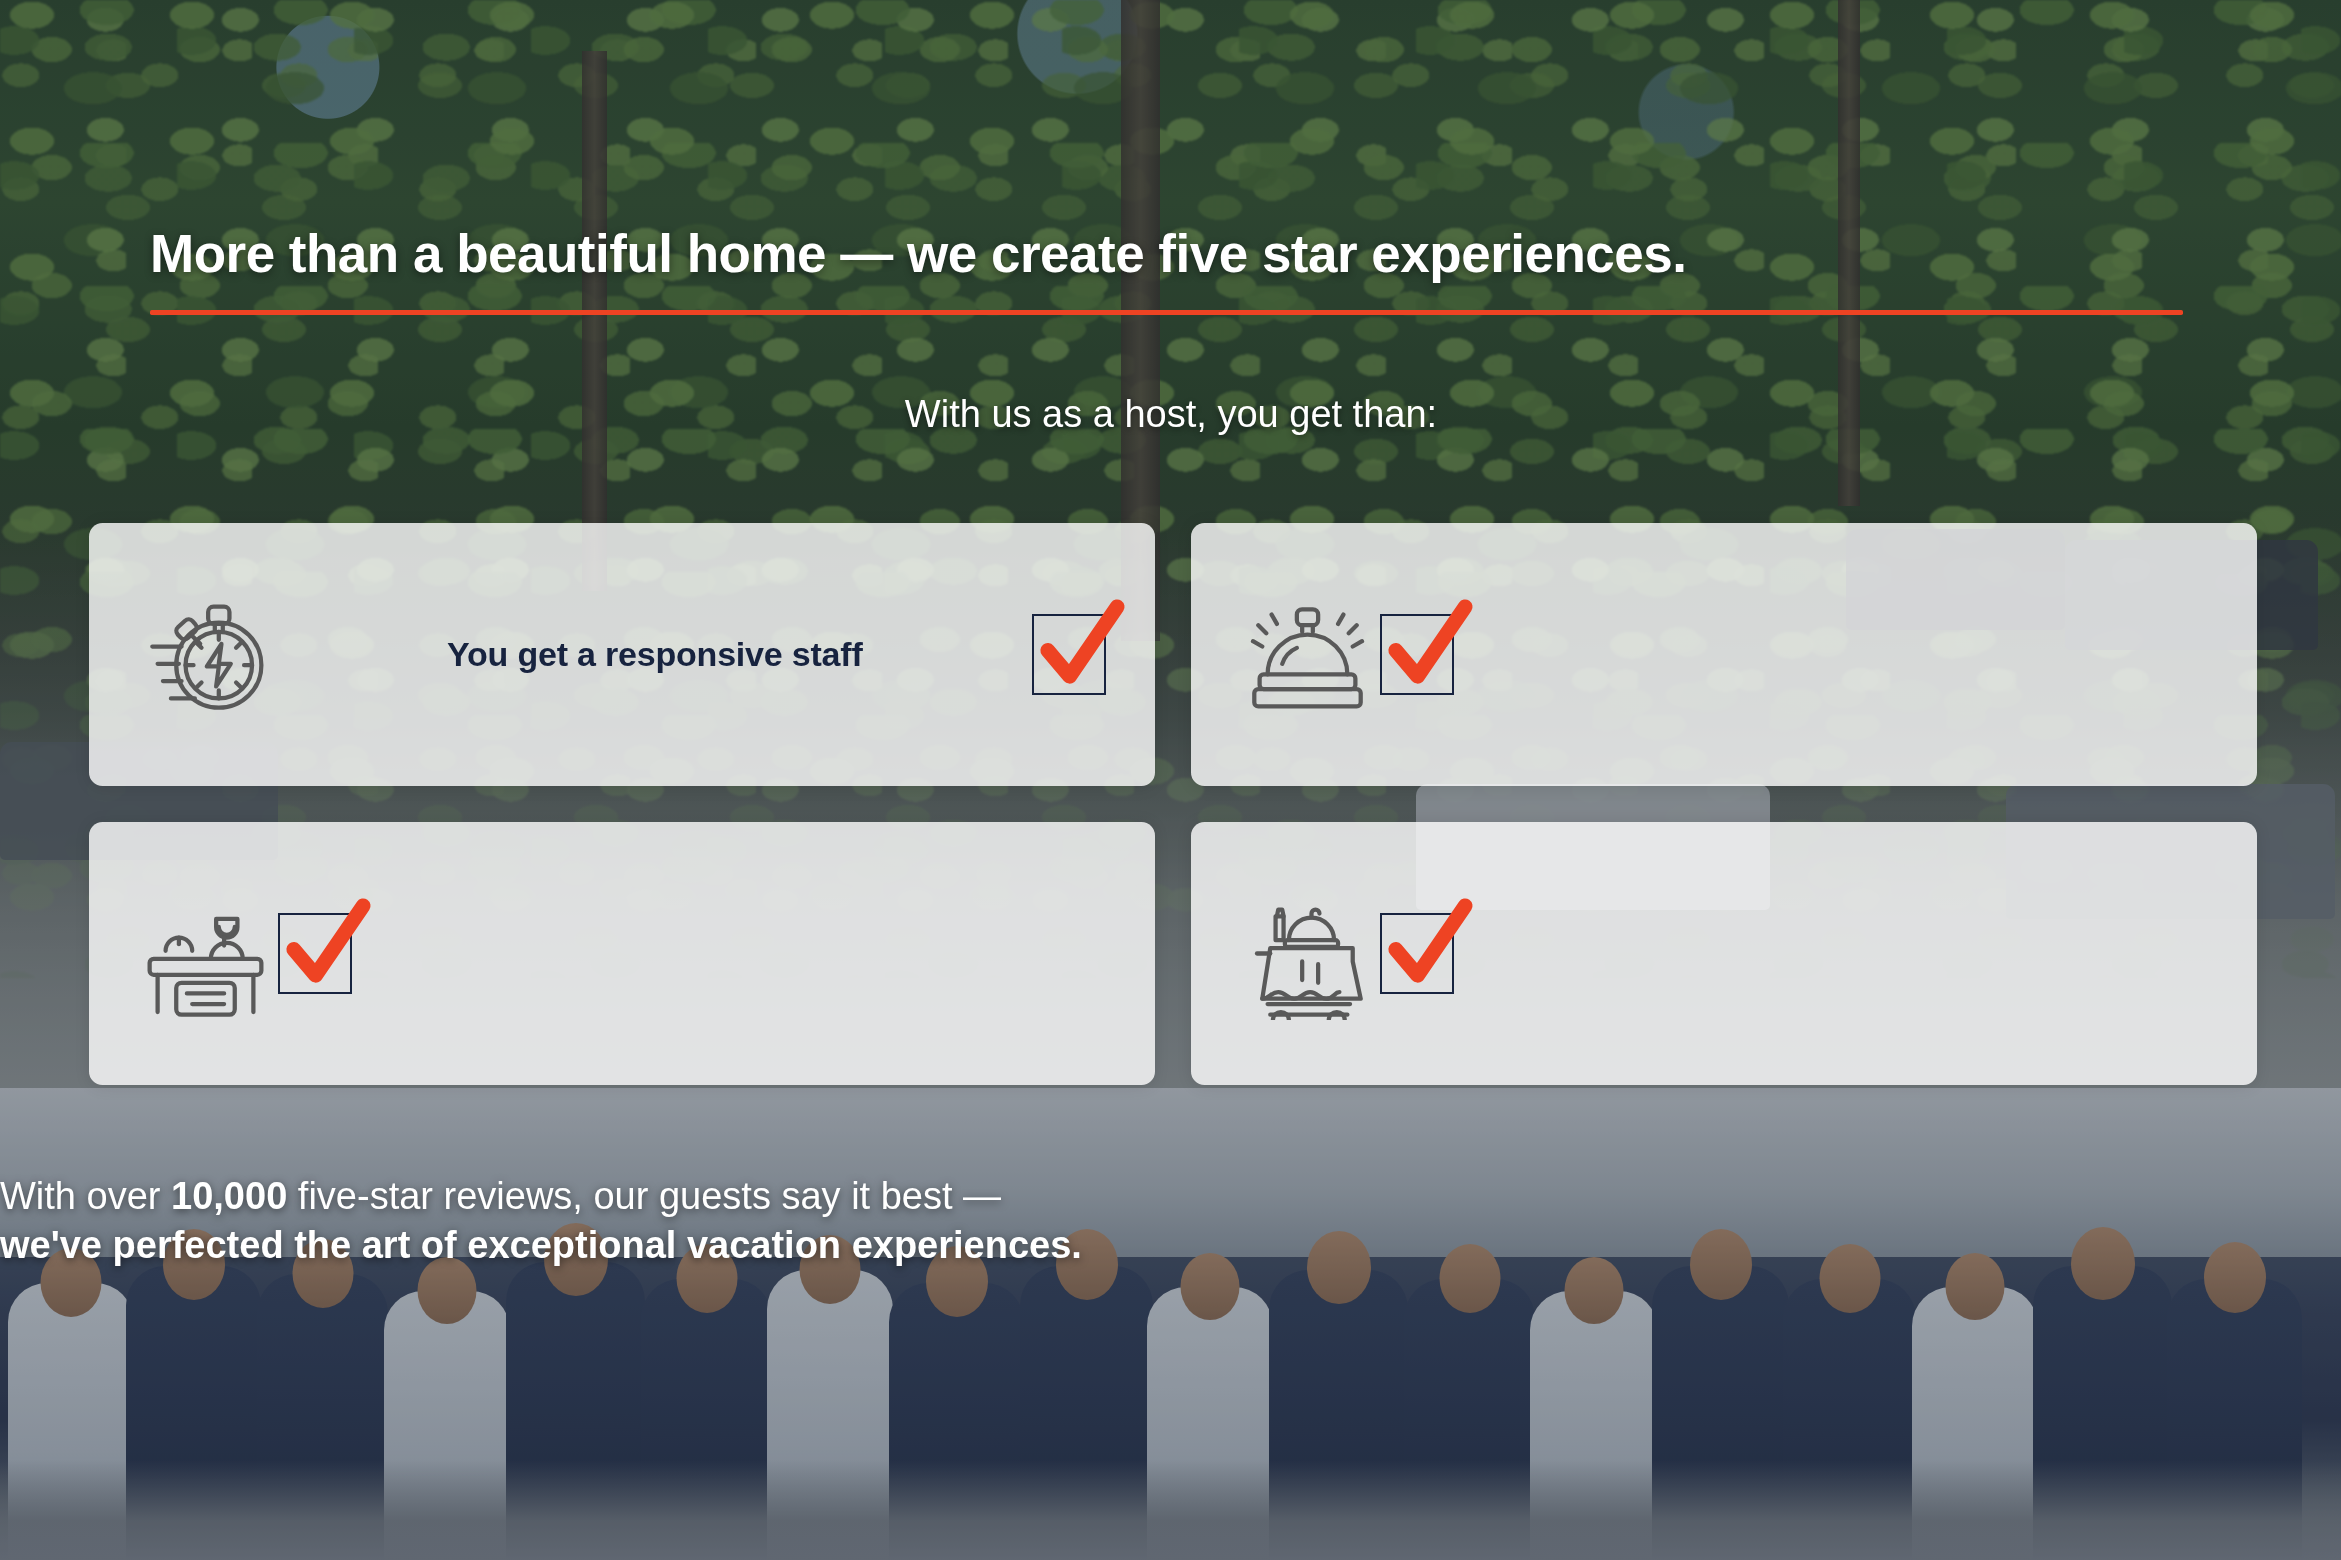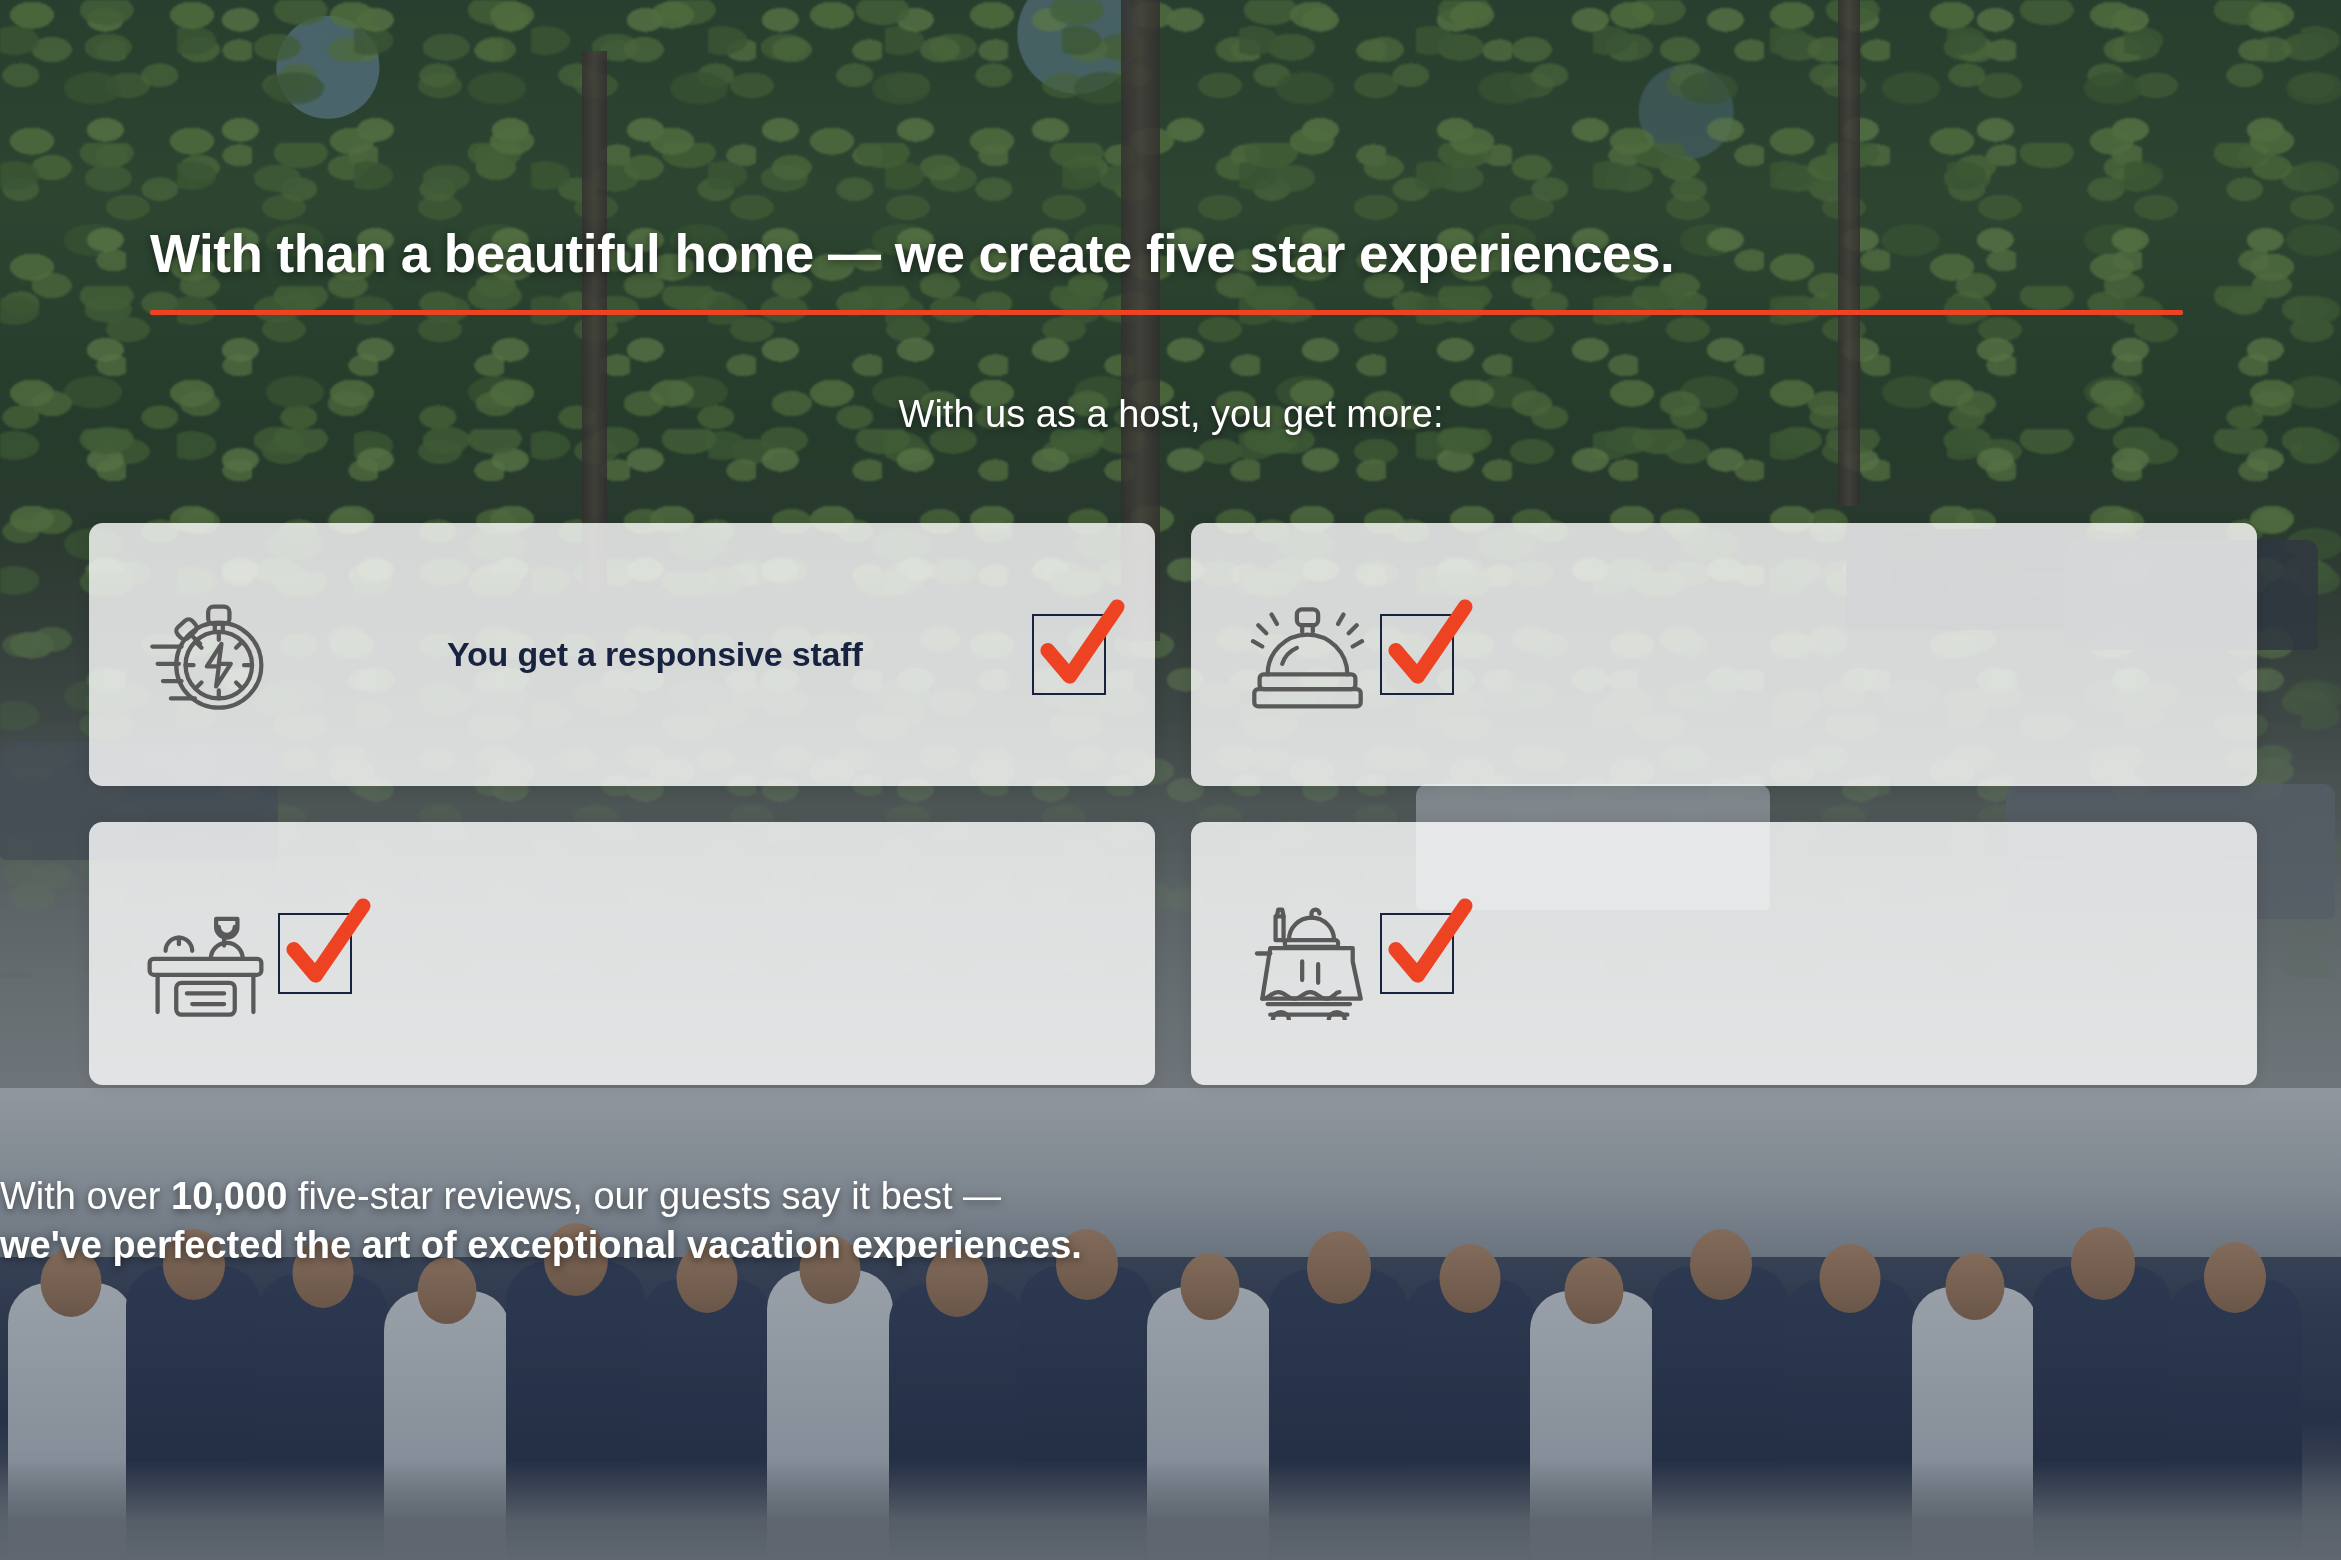--- a/index.html
+++ b/index.html
@@ -220,23 +220,23 @@
         <span class="head" style="width:62px;height:71px;top:-37px;"></span>
       </div>
     <div class="ground"></div>
   </div>
 
   <div class="tint"></div>
 </div>
 
 <div id="content">
 
-  <h1 class="headline">With than a beautiful home — we create five star experiences.</h1>
+  <h1 class="headline">More than a beautiful home — we create five star experiences.</h1>
   <div class="headline-rule"></div>
-  <div class="subtitle">With us as a host, you get more:</div>
+  <div class="subtitle">With us as a host, you get than:</div>
 
   <div class="cards">
 
     <div class="card">
       <div class="card-icon">
         <svg viewBox="0 0 100 100" fill="none" stroke="currentColor" stroke-width="3.2" stroke-linecap="round" stroke-linejoin="round">
           <circle cx="60" cy="58" r="32"></circle>
           <circle cx="60" cy="58" r="25"></circle>
           <rect x="52" y="14" width="16" height="13" rx="4"></rect>
           <path d="M57 27v6M63 27v6"></path>

